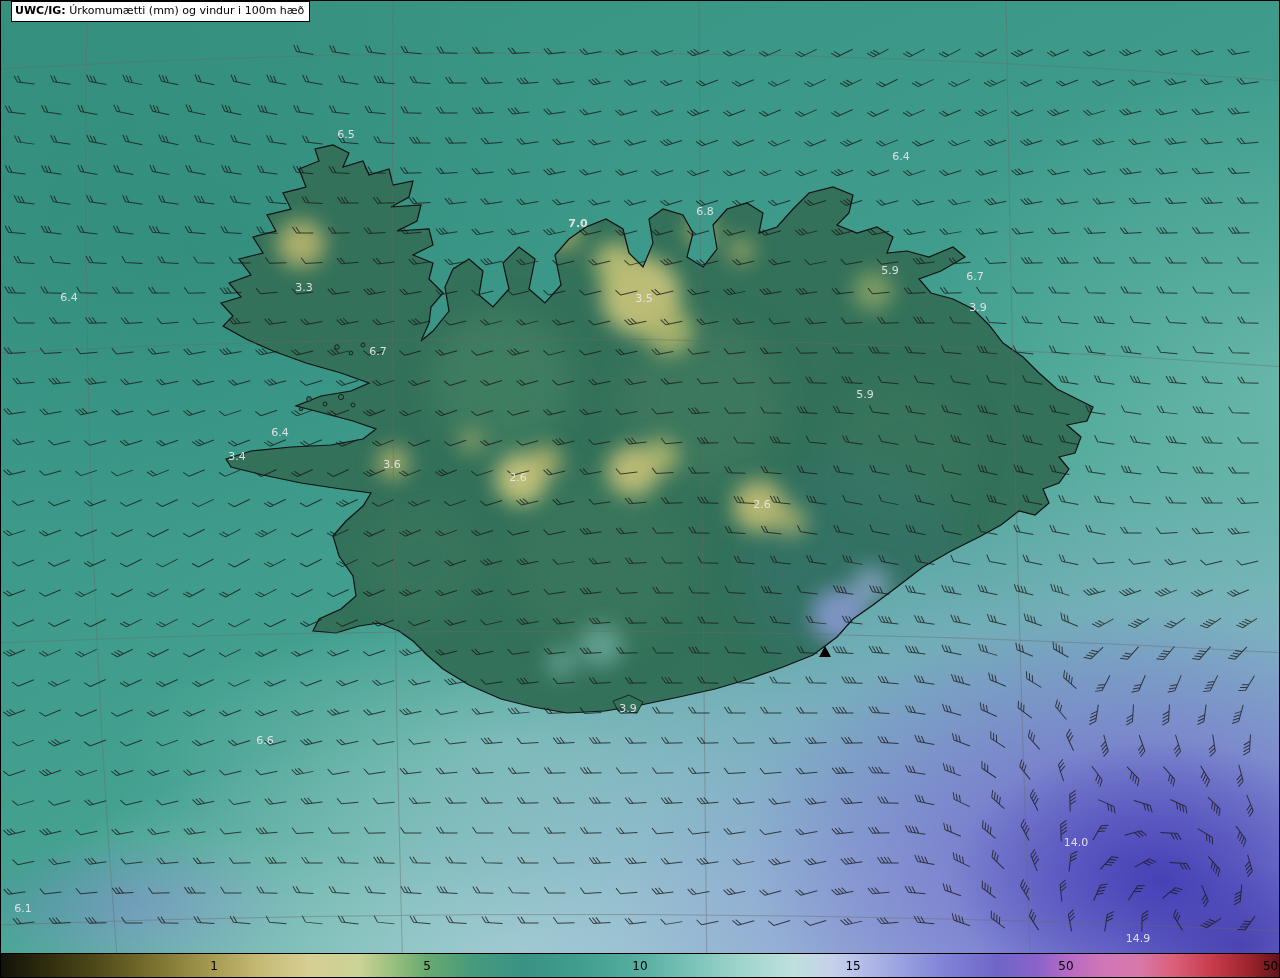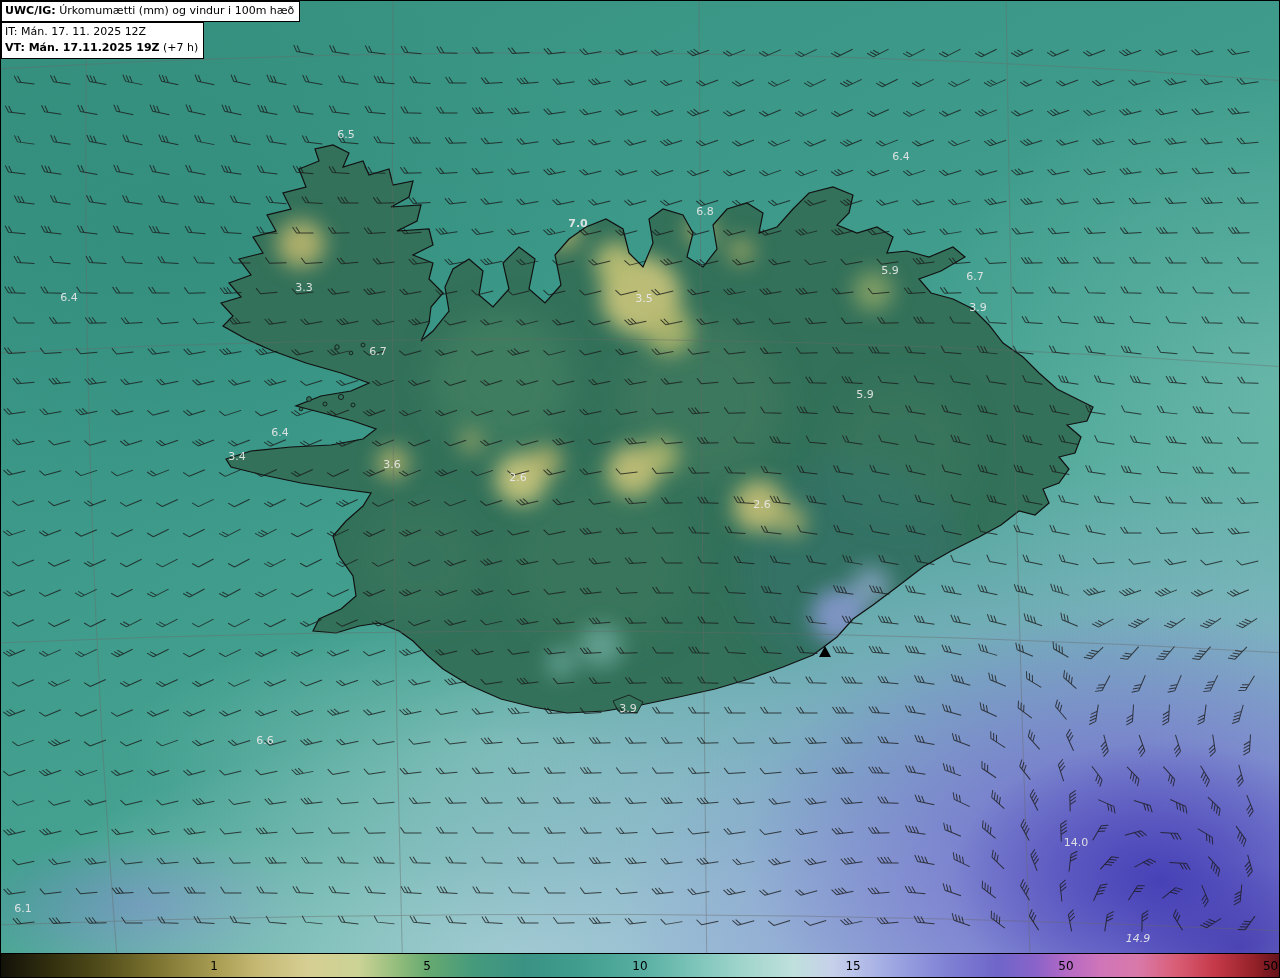--- a/index.html
+++ b/index.html
@@ -32,21 +32,21 @@
   #mapsvg,#barbsvg{position:absolute;left:0;top:0;}
   .map-value-label{
     position:absolute;
     transform:translate(-50%,-50%);
     font-size:11px;
     color:rgba(232,232,232,0.92);
     white-space:nowrap;
     pointer-events:none;
   }
   
-  #infobox{position:absolute;left:0;top:0;z-index:30;font-size:11px;line-height:1.5;color:#000;}
+  #infobox{position:absolute;left:0;top:0;z-index:30;font-size:11px;line-height:1.5;color:#000;padding-left:10px;}
   #infobox .ibox{background:#fff;border:1px solid #000;padding:1px 5px 1px 3px;width:max-content;}
   #infobox .b{font-weight:bold;}
   
   #colorbar{
     position:absolute;left:0;bottom:0;width:100%;height:23px;z-index:25;
     border-top:1px solid #000;
   }
   #colorbar-gradient{position:absolute;inset:0;}
   #colorbar-ticks{position:absolute;inset:0;}
   .colorbar-tick-label{
@@ -3283,33 +3283,27 @@
       <div class="map-value-label" style="left: 377px; top: 350px;">6.7</div>
       <div class="map-value-label" style="left: 864px; top: 393px;">5.9</div>
       <div class="map-value-label" style="left: 279px; top: 431px;">6.4</div>
       <div class="map-value-label" style="left: 236px; top: 455px;">3.4</div>
       <div class="map-value-label" style="left: 391px; top: 463px;">3.6</div>
       <div class="map-value-label" style="left: 517px; top: 476px;">2.6</div>
       <div class="map-value-label" style="left: 761px; top: 503px;">2.6</div>
       <div class="map-value-label" style="left: 627px; top: 707px;">3.9</div>
       <div class="map-value-label" style="left: 264px; top: 739px;">6.6</div>
       <div class="map-value-label" style="left: 1051px; top: 841px; margin-left: 24px;">14.0</div>
-      <div class="map-value-label" style="left: 1137px; top: 937px; font-style: italic;">14.9</div>
+      <div class="map-value-label" style="left: 1137px; top: 937px;">14.9</div>
       <div class="map-value-label" style="left: 22px; top: 907px;">6.1</div>
     </div>
 
   <div id="infobox">
     <div class="ibox">
       <span class="b">UWC/IG:</span><span> Úrkomumætti (mm) og vindur i 100m hæð</span>
-    </div>
-    <div class="ibox">
-      <div>IT: Mán. 17. 11. 2025 12Z</div>
-      <div>
-        <span class="b">VT: Mán. 17.11.2025 19Z</span><span> (+7 h)</span>
-      </div>
     </div>
   </div>
 
   <div id="colorbar">
     <div id="colorbar-gradient" style="background: linear-gradient(90deg, rgb(19, 18, 8) 0%, rgb(51, 48, 15) 4%, rgb(83, 78, 27) 8%, rgb(123, 114, 48) 12%, rgb(168, 156, 82) 16.7%, rgb(196, 184, 115) 20%, rgb(214, 206, 146) 24%, rgb(203, 211, 149) 28%, rgb(147, 189, 124) 31%, rgb(104, 170, 112) 33.3%, rgb(69, 154, 124) 37%, rgb(58, 146, 132) 41%, rgb(64, 157, 142) 45%, rgb(87, 174, 161) 50%, rgb(122, 195, 184) 54%, rgb(160, 213, 204) 58%, rgb(191, 224, 220) 62%, rgb(198, 209, 234) 65%, rgb(186, 195, 233) 66.7%, rgb(156, 165, 225) 70%, rgb(128, 129, 213) 74%, rgb(111, 101, 201) 78%, rgb(138, 99, 201) 81%, rgb(179, 105, 197) 83.3%, rgb(207, 117, 185) 86%, rgb(217, 121, 169) 89%, rgb(217, 93, 117) 92%, rgb(197, 57, 73) 95%, rgb(149, 33, 41) 98%, rgb(101, 19, 27) 100%);"></div>
     <div id="colorbar-ticks">
         <div class="colorbar-tick-label" style="left: 16.67%;">1</div>
         <div class="colorbar-tick-label" style="left: 33.33%;">5</div>
         <div class="colorbar-tick-label" style="left: 50%;">10</div>
         <div class="colorbar-tick-label" style="left: 66.67%;">15</div>

